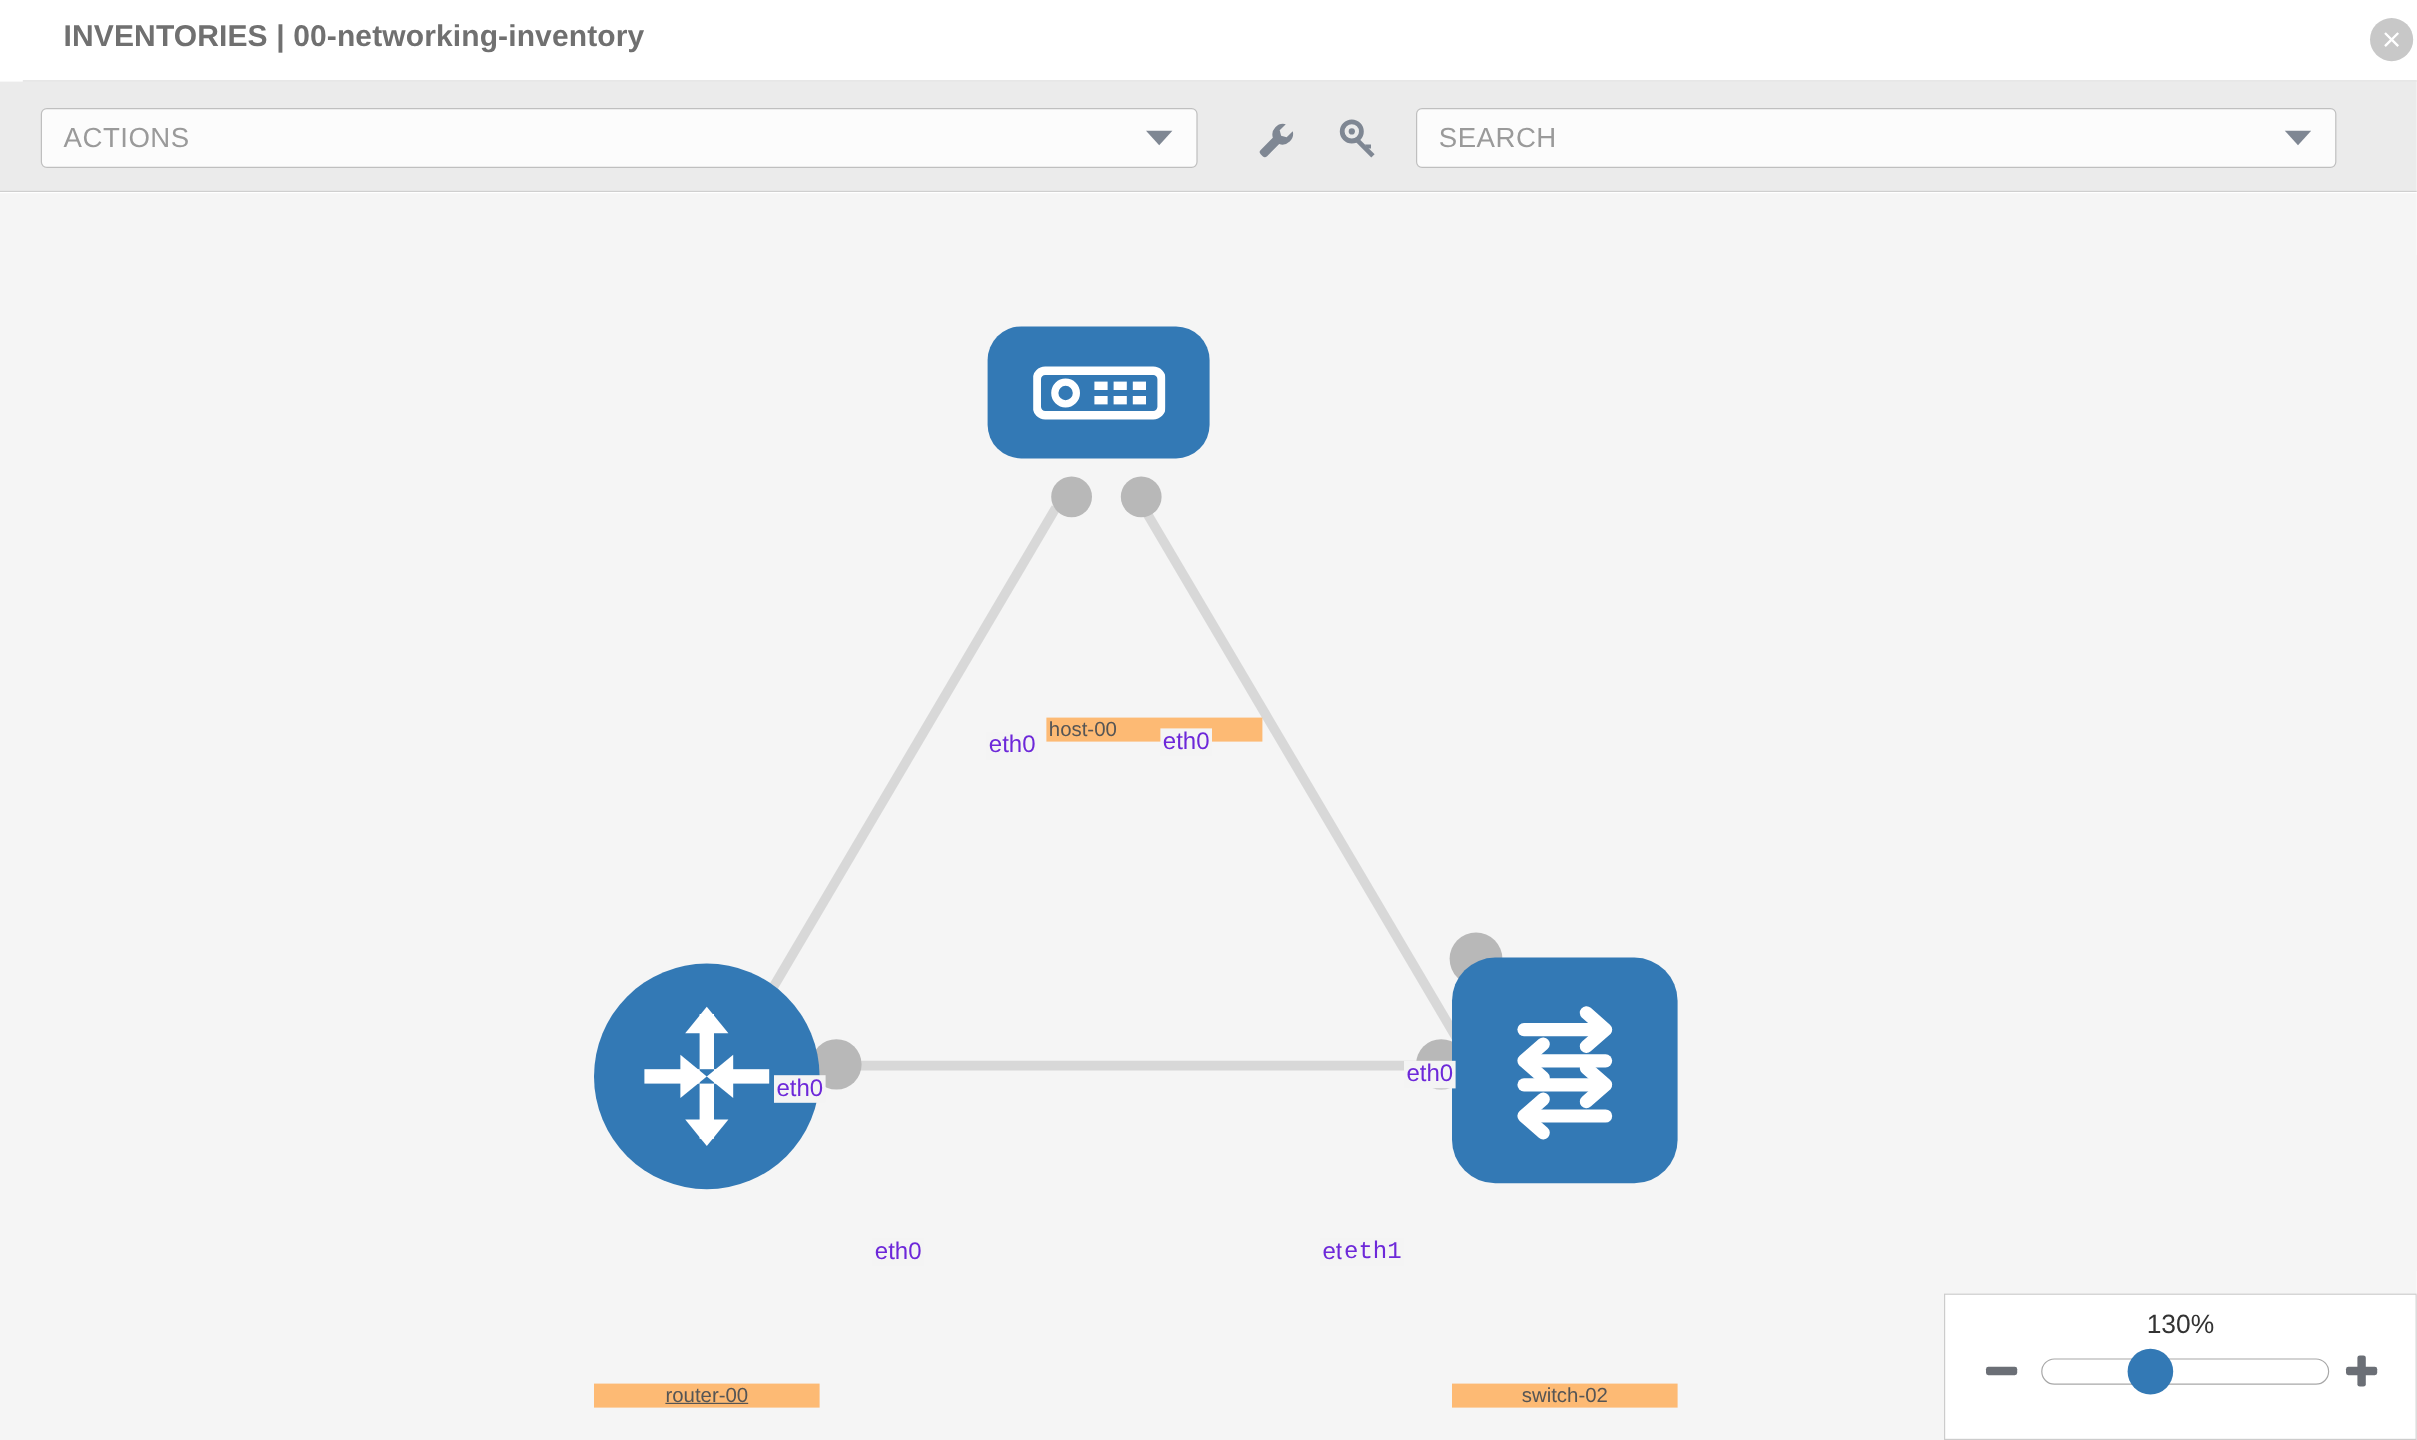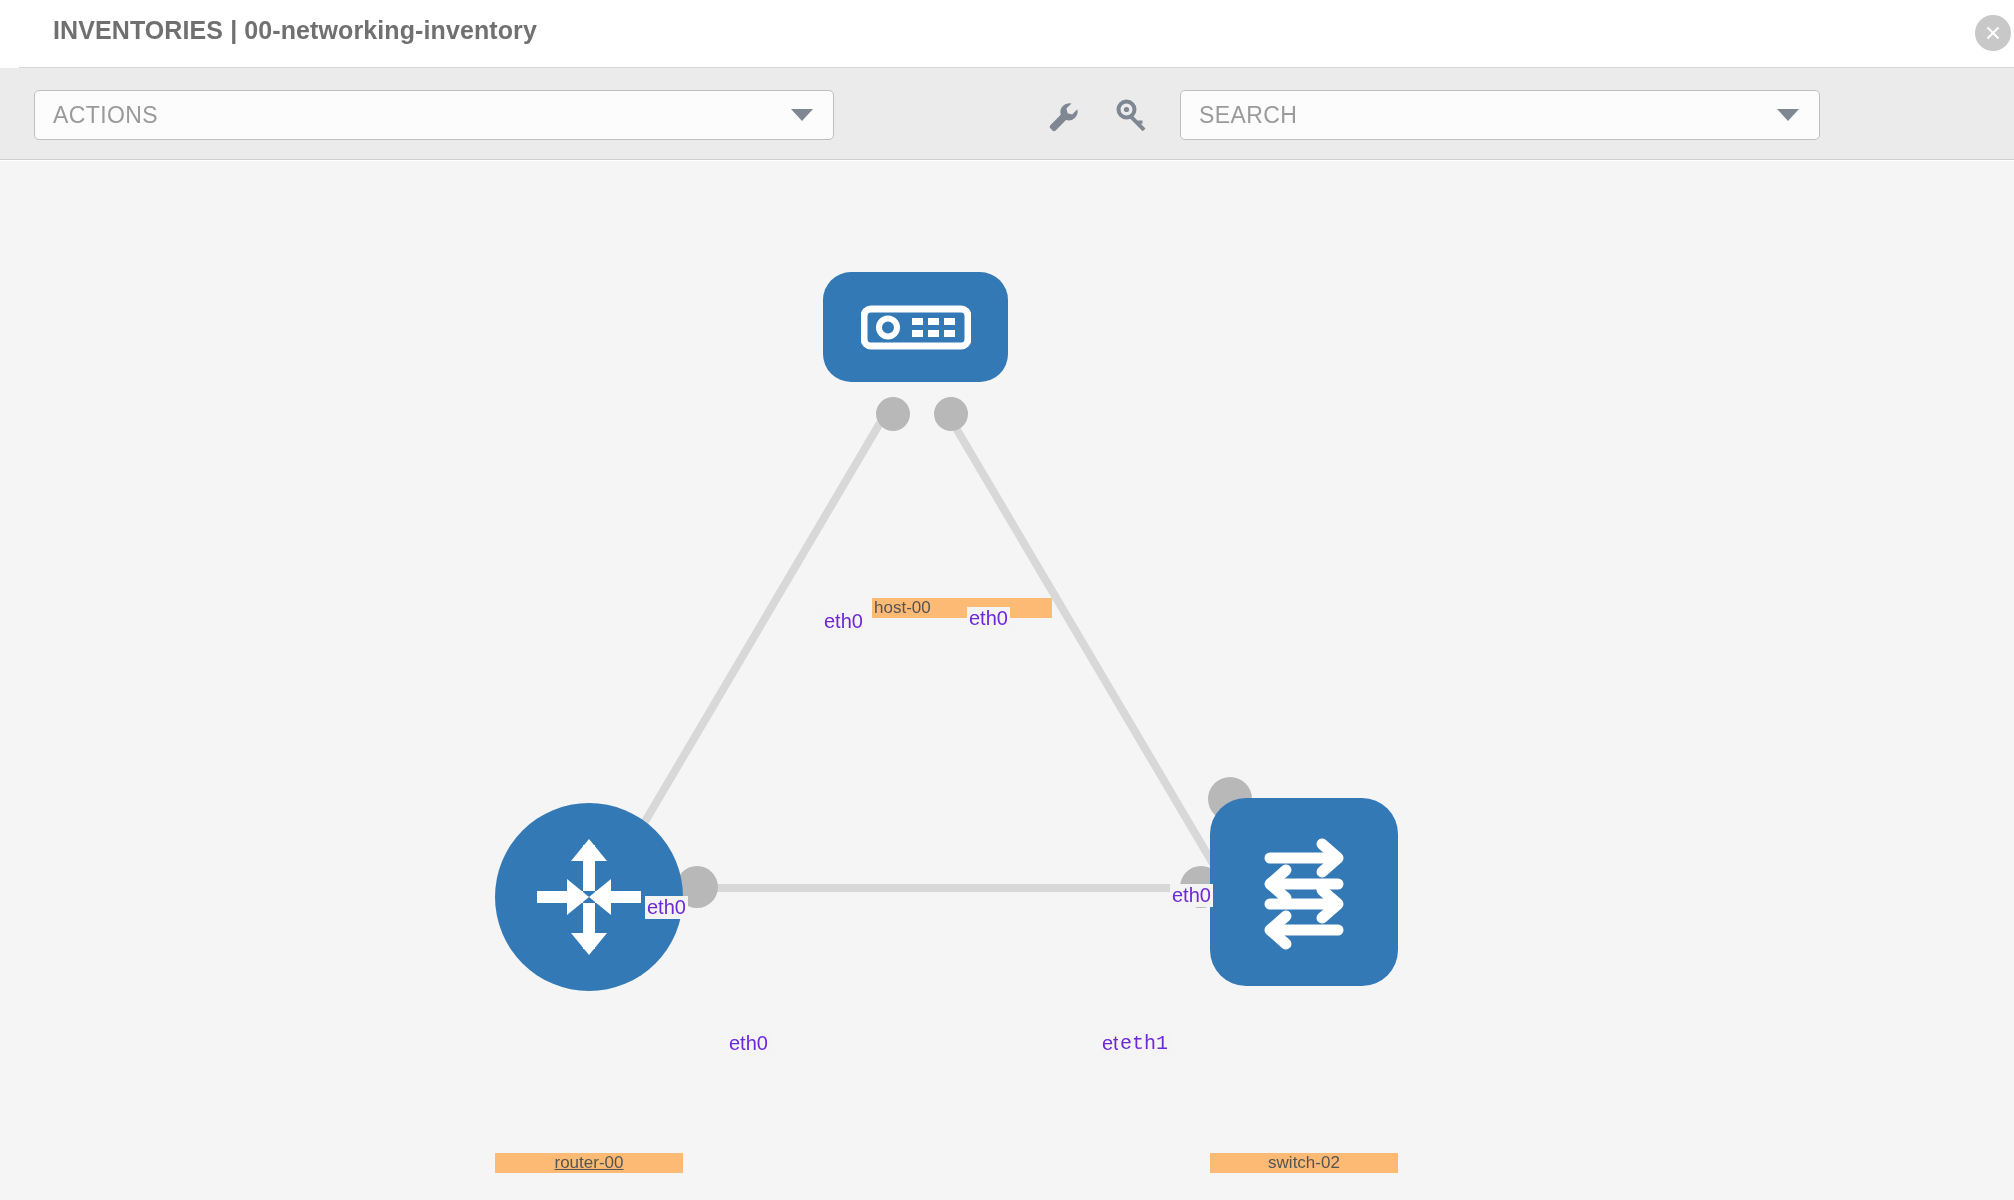--- a/index.html
+++ b/index.html
@@ -52,22 +52,22 @@
     letter-spacing: 0.4px; white-space: nowrap;
   }
   .caret {
     position: absolute; right: 20px; top: 50%;
     transform: translateY(-50%);
     width: 0; height: 0;
     border-left: 11px solid transparent;
     border-right: 11px solid transparent;
     border-top: 12px solid #7f8793;
   }
-  #actions-select { left: 34px; top: 22px; width: 800px; height: 50px; padding-left: 15px; }
-  #search-select  { left: 1180px; top: 22px; width: 640px; height: 50px; }
+  #actions-select { left: 34px; top: 22px; width: 964px; height: 50px; padding-left: 15px; }
+  #search-select  { left: 1180px; top: 22px; width: 767px; height: 50px; }
 
   .tool-icon {
     position: absolute; top: 28px;
     width: 40px; height: 40px; cursor: pointer;
   }
   #wrench-btn { left: 1042px; }
   #key-btn    { left: 1112px; }
 
   
   .canvas {
@@ -254,14 +254,30 @@
     <div class="edge-label" style="left:822px; top:449px;">eth0</div>
     <div class="edge-label" style="left:967px; top:446px;">eth0</div>
     <div class="edge-label" style="left:645px; top:735px;">eth0</div>
     <div class="edge-label" style="left:1170px; top:723px;">eth0</div>
     <div class="edge-label" style="left:727px; top:871px;">eth0</div>
 
     <div class="edge-label" style="left:1100px; top:871px;">eth0</div>
     <div class="edge-label" style="left:1118px; top:871px;font-family:Liberation Mono, monospace;">eth1</div>
   </div>
 
+  <div class="zoom-panel">
+    <div class="zoom-value">130%</div>
+    <div class="zoom-minus">
+      <svg width="34" height="34" viewBox="0 0 34 34" aria-hidden="true">
+        <rect x="4" y="14" width="26" height="7" rx="2" fill="#6b6f76"></rect>
+      </svg>
+    </div>
+    <div class="zoom-track"></div>
+    <div class="zoom-thumb"></div>
+    <div class="zoom-plus">
+      <svg width="34" height="34" viewBox="0 0 34 34" aria-hidden="true">
+        <rect x="4" y="14" width="26" height="7" rx="2" fill="#6b6f76"></rect>
+        <rect x="13.5" y="4.5" width="7" height="26" rx="2" fill="#6b6f76"></rect>
+      </svg>
+    </div>
+  </div>
 
 </div>
 
 </body></html>

